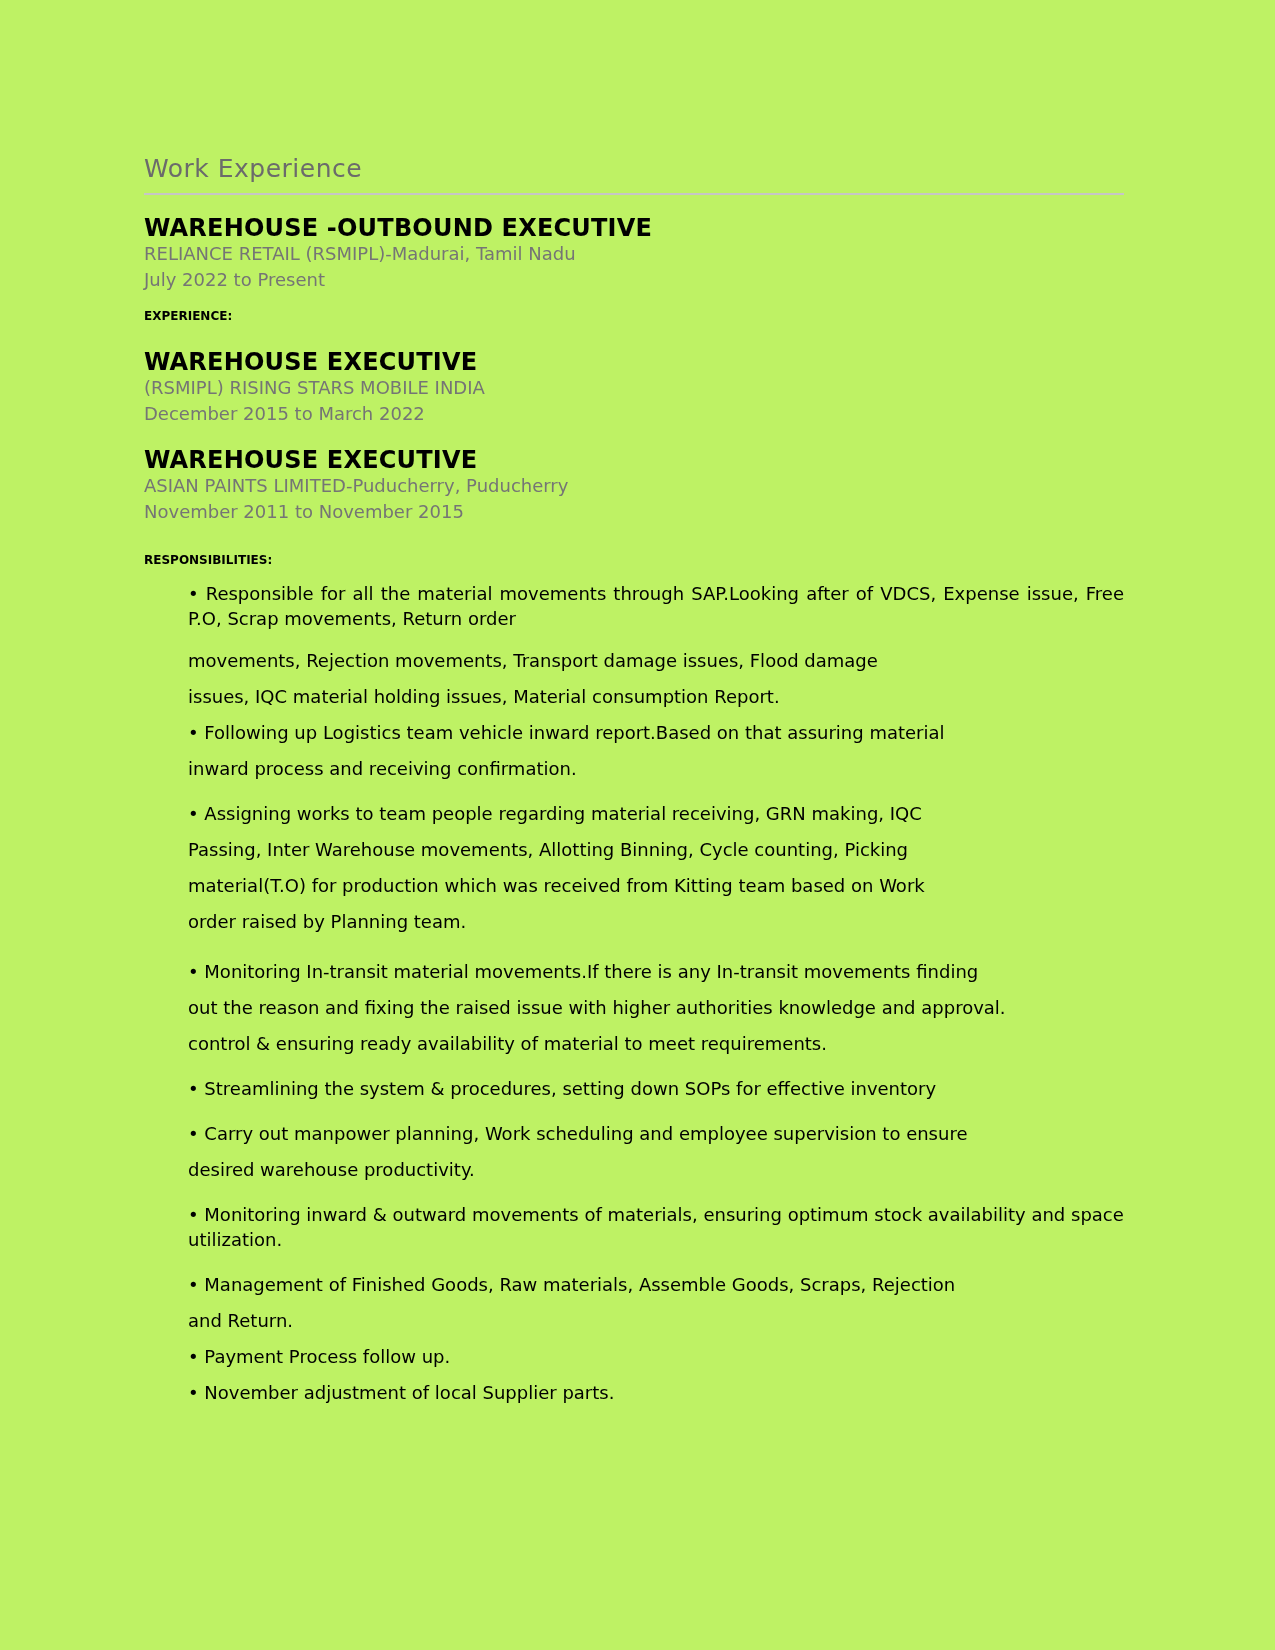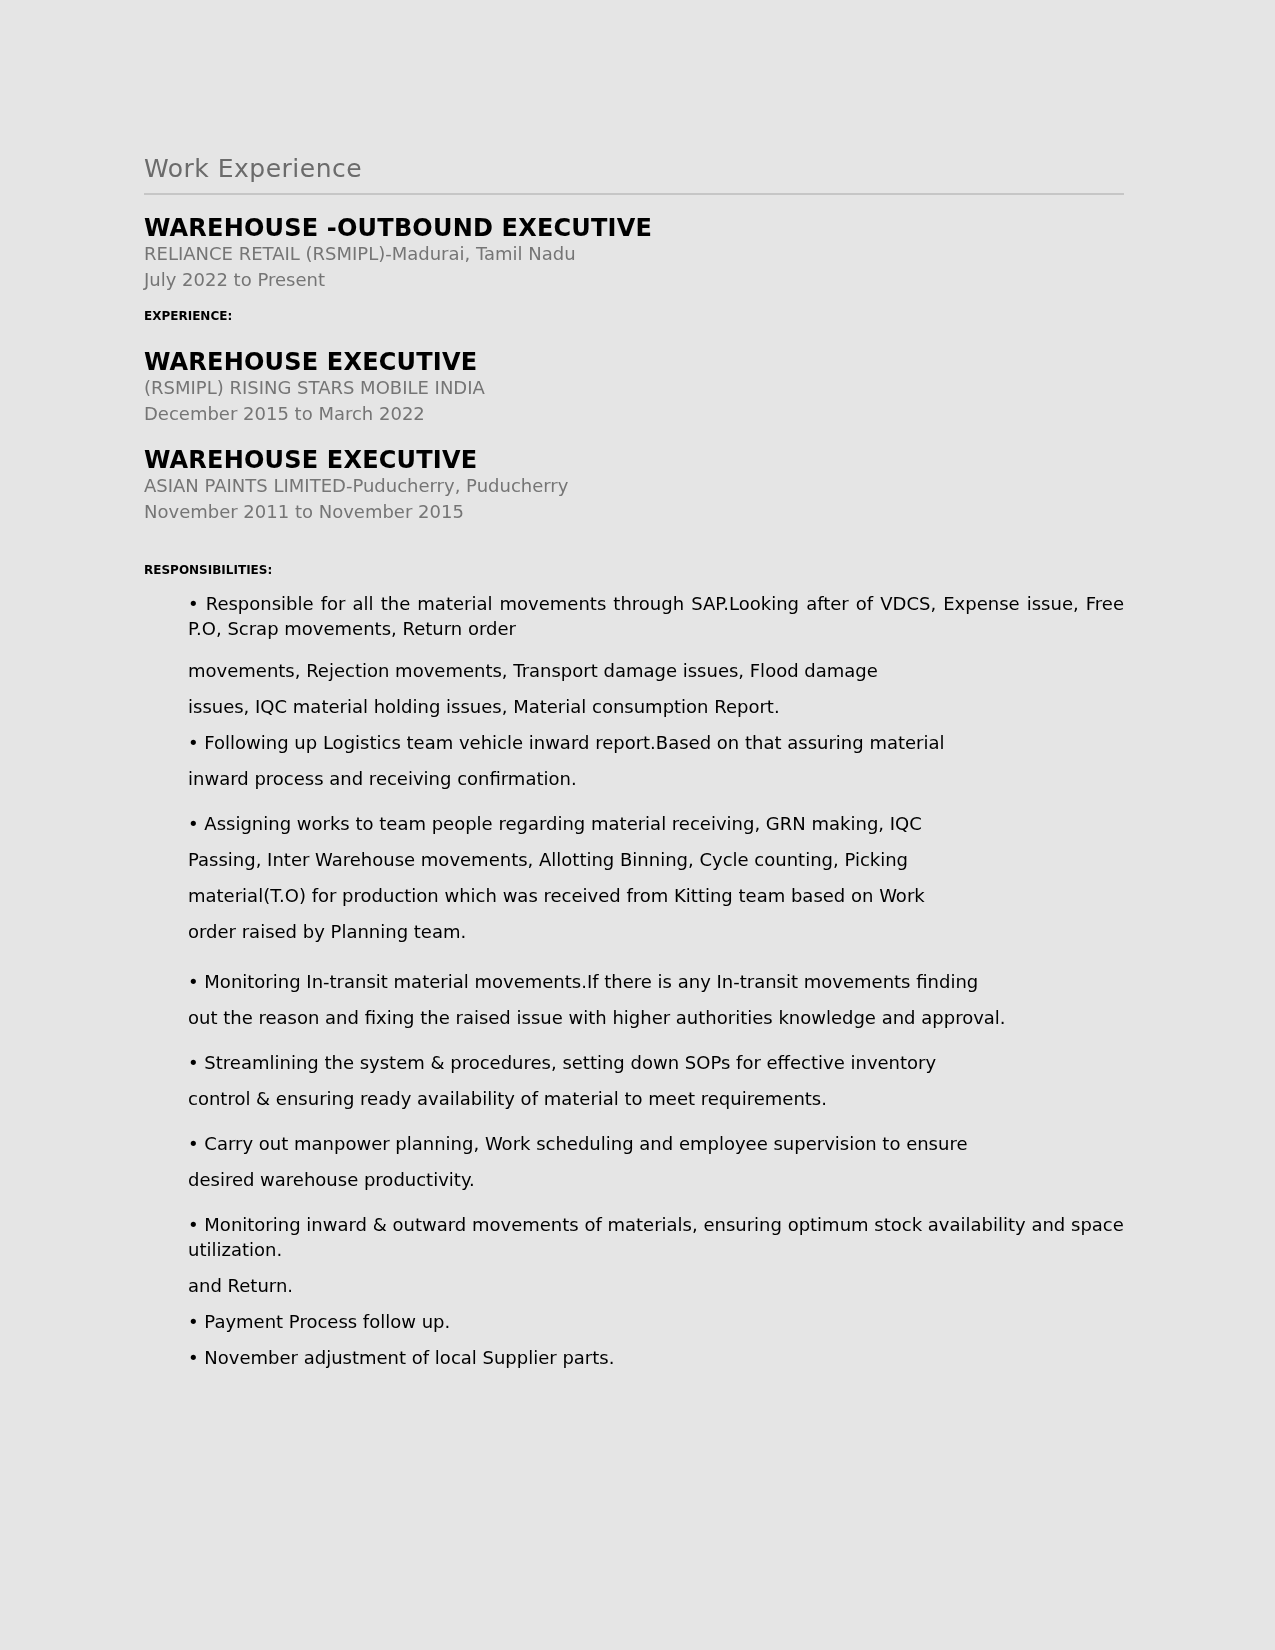--- a/index.html
+++ b/index.html
@@ -12,21 +12,21 @@
     height: 1650px;
     font-family: "DejaVu Sans", "Liberation Sans", sans-serif;
     color: #000000;
     overflow: hidden;
   }
   .page {
     box-sizing: border-box;
     width: 1275px;
     height: 1650px;
     padding: 152px 151px 12px 144px;
-    background: #e5e5e5;
+    background: #bef264;
   }
   .section-title {
     font-size: 25px;
     line-height: 34px;
     font-weight: 400;
     color: #6b6b6b;
     margin: 0;
     letter-spacing: 0.5px;
   }
   .rule {
@@ -50,21 +50,21 @@
     color: #757575;
     margin-top: 0;
   }
   .label {
     font-size: 12px;
     line-height: 26px;
     font-weight: 700;
     color: #000000;
   }
   .label-exp  { margin-top: 10px; }
-  .label-resp { margin-top: 32px; }
+  .label-resp { margin-top: 22px; }
   .bl {
     font-size: 18px;
     line-height: 25px;
     color: #000000;
     margin-left: 44px;
   }
   .mt0  { margin-top: 0; }
   .mt8  { margin-top: 8px; }
   .mt11 { margin-top: 11px; }
   .mt17 { margin-top: 17px; }
@@ -112,24 +112,25 @@
       <div class="bl mt17">movements, Rejection movements, Transport damage issues, Flood damage</div>
       <div class="bl mt11">issues, IQC material holding issues, Material consumption Report.</div>
       <div class="bl mt11">• Following up Logistics team vehicle inward report.Based on that assuring material</div>
       <div class="bl mt11">inward process and receiving confirmation.</div>
       <div class="bl mt20">• Assigning works to team people regarding material receiving, GRN making, IQC</div>
       <div class="bl mt11">Passing, Inter Warehouse movements, Allotting Binning, Cycle counting, Picking</div>
       <div class="bl mt11">material(T.O) for production which was received from Kitting team based on Work</div>
       <div class="bl mt11">order raised by Planning team.</div>
       <div class="bl mt25">• Monitoring In-transit material movements.If there is any In-transit movements finding</div>
       <div class="bl mt11">out the reason and fixing the raised issue with higher authorities knowledge and approval.</div>
+      <div class="bl mt11">control &amp; ensuring ready availability of material to meet requirements.</div>
       <div class="bl mt20">• Streamlining the system &amp; procedures, setting down SOPs for effective inventory</div>
-      <div class="bl mt11">control &amp; ensuring ready availability of material to meet requirements.</div>
       <div class="bl mt20">• Carry out manpower planning, Work scheduling and employee supervision to ensure</div>
       <div class="bl mt11">desired warehouse productivity.</div>
       <div class="bl mt20">• Monitoring inward &amp; outward movements of materials, ensuring optimum stock availability and space</div>
       <div class="bl mt0">utilization.</div>
+      <div class="bl mt20">• Management of Finished Goods, Raw materials, Assemble Goods, Scraps, Rejection</div>
       <div class="bl mt11">and Return.</div>
       <div class="bl mt11">• Payment Process follow up.</div>
       <div class="bl mt11">• November adjustment of local Supplier parts.</div>
     </div>
 
 </div>
 
 </body></html>

